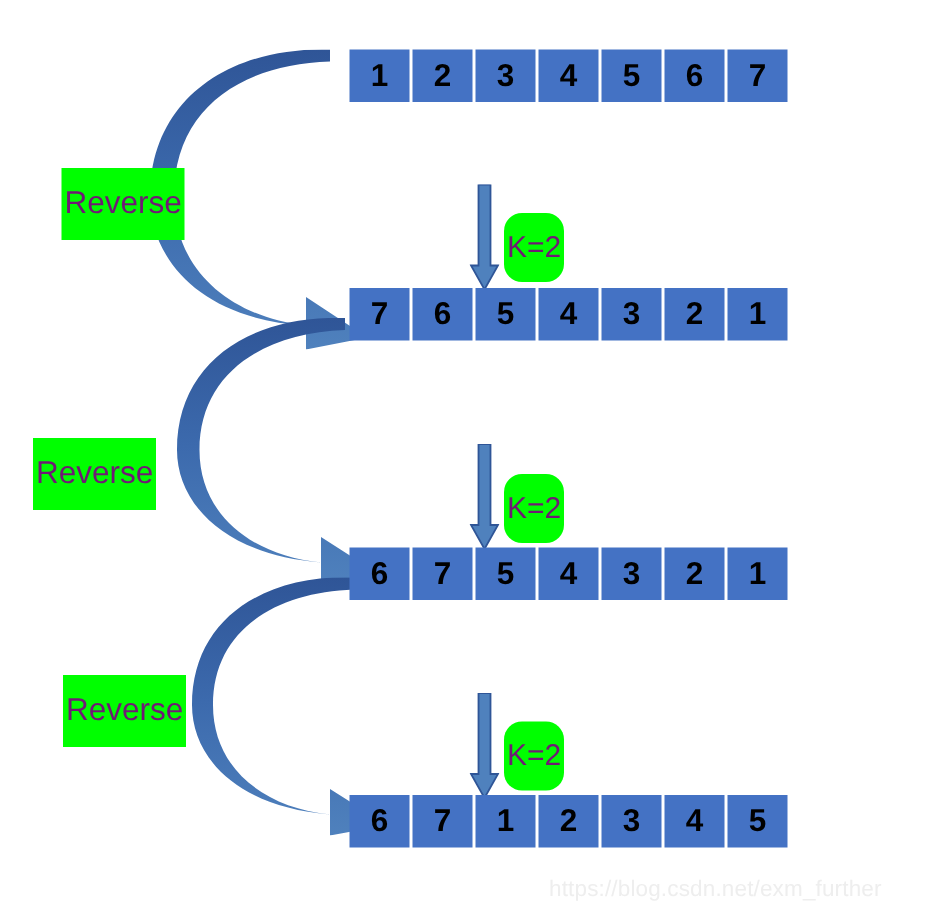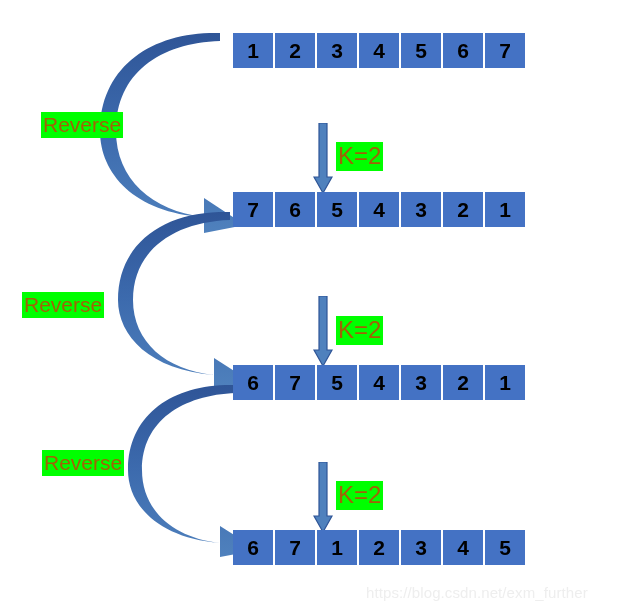--- a/index.html
+++ b/index.html
@@ -36,29 +36,30 @@
     font-weight: bold;
     color: #000000;
     line-height: 1;
     box-sizing: border-box;
   }
 
   
   .hl-label {
     position: absolute;
     background: #00ff00;
-    color: #a16207;
+    color: #701a75;
     font-family: "Liberation Sans", sans-serif;
     font-size: 21px;
     line-height: 1.12;
-    padding: 1px 2px;
+    padding: 12px 2px;
     white-space: nowrap;
   }
   .hl-label.k-label {
-    font-size: 24px;
+    font-size: 20px;
+    border-radius: 12px;
   }
 
   
   .curve-arrow {
     position: absolute;
   }
 
   
   .k-arrow {
     position: absolute;

